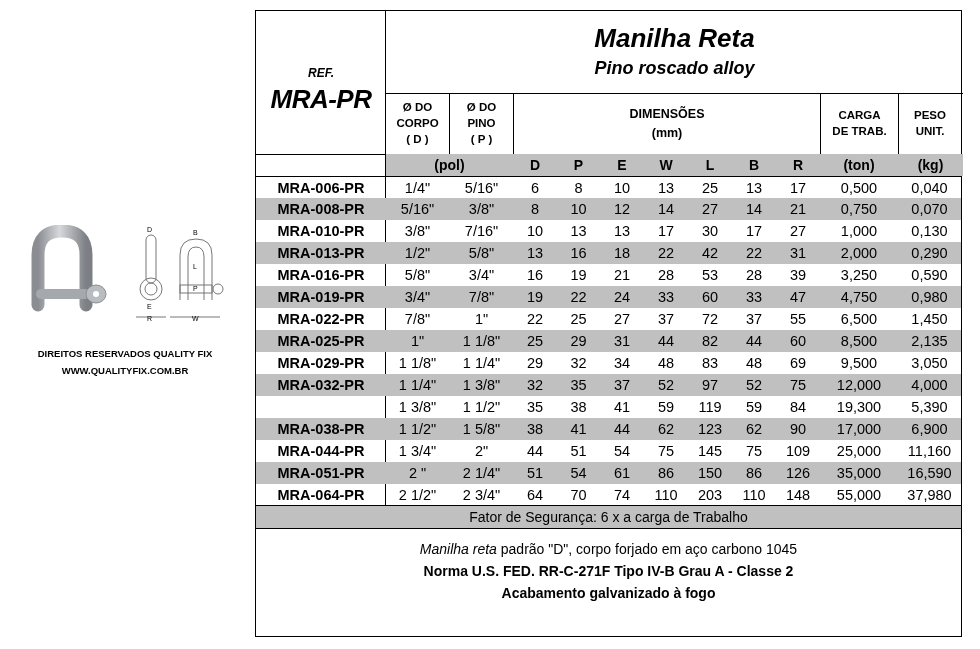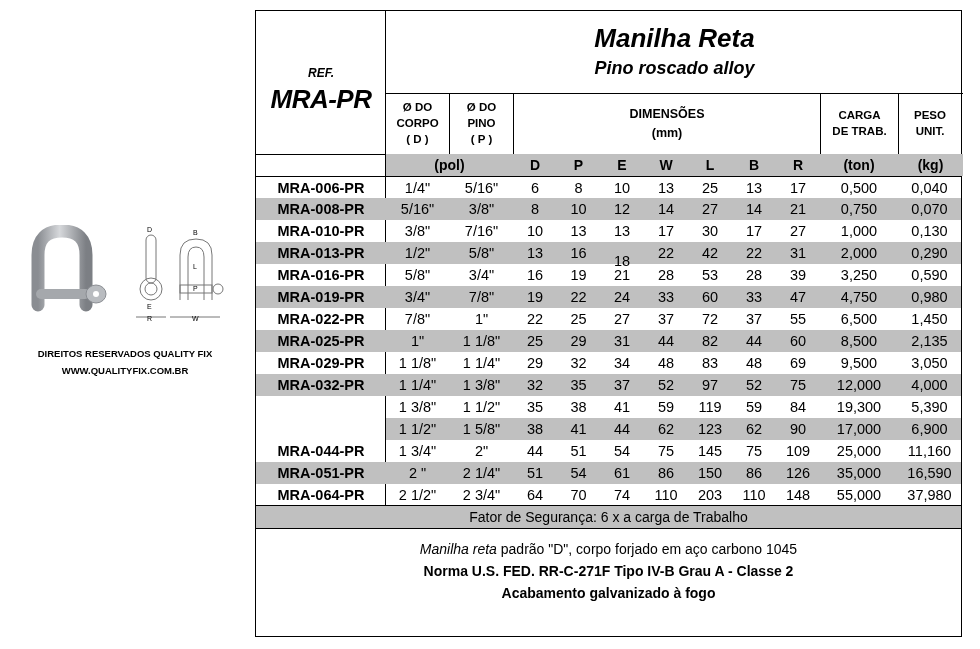--- a/index.html
+++ b/index.html
@@ -201,21 +201,21 @@
           <div class="cell" style="left: 512px; width: 63px;">0,130</div>
         </div>
       </div>
       <div class="row shade" style="top: 231px;">
         <div class="refcell">MRA-013-PR</div>
         <div class="cells">
           <div class="cell" style="left: 0px; width: 63px;">1/2"</div>
           <div class="cell" style="left: 64px; width: 63px;">5/8"</div>
           <div class="cell" style="left: 127px; width: 44px;">13</div>
           <div class="cell" style="left: 171px; width: 43px;">16</div>
-          <div class="cell" style="left: 214px; width: 44px; margin-top: 8px;">18</div>
+          <div class="cell" style="left: 214px; width: 44px;">18</div>
           <div class="cell" style="left: 258px; width: 44px;">22</div>
           <div class="cell" style="left: 302px; width: 44px;">42</div>
           <div class="cell" style="left: 346px; width: 44px;">22</div>
           <div class="cell" style="left: 390px; width: 44px;">31</div>
           <div class="cell" style="left: 434px; width: 78px;">2,000</div>
           <div class="cell" style="left: 512px; width: 63px;">0,290</div>
         </div>
       </div>
       <div class="row" style="top: 253px;">
         <div class="refcell">MRA-016-PR</div>
@@ -322,20 +322,21 @@
           <div class="cell" style="left: 214px; width: 44px;">41</div>
           <div class="cell" style="left: 258px; width: 44px;">59</div>
           <div class="cell" style="left: 302px; width: 44px;">119</div>
           <div class="cell" style="left: 346px; width: 44px;">59</div>
           <div class="cell" style="left: 390px; width: 44px;">84</div>
           <div class="cell" style="left: 434px; width: 78px;">19,300</div>
           <div class="cell" style="left: 512px; width: 63px;">5,390</div>
         </div>
       </div>
       <div class="row shade" style="top: 407px;">
+        <div class="refcell">MRA-038-PR</div>
         <div class="cells">
           <div class="cell" style="left: 0px; width: 63px;">1 1/2"</div>
           <div class="cell" style="left: 64px; width: 63px;">1 5/8"</div>
           <div class="cell" style="left: 127px; width: 44px;">38</div>
           <div class="cell" style="left: 171px; width: 43px;">41</div>
           <div class="cell" style="left: 214px; width: 44px;">44</div>
           <div class="cell" style="left: 258px; width: 44px;">62</div>
           <div class="cell" style="left: 302px; width: 44px;">123</div>
           <div class="cell" style="left: 346px; width: 44px;">62</div>
           <div class="cell" style="left: 390px; width: 44px;">90</div>

